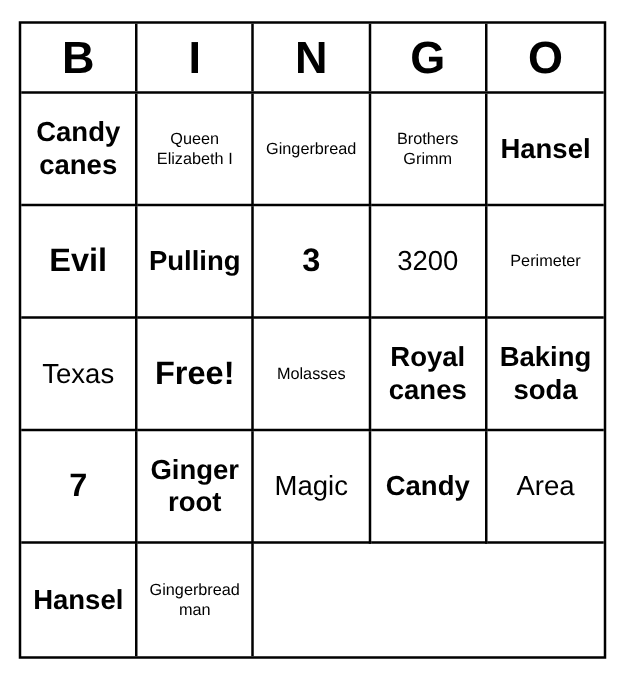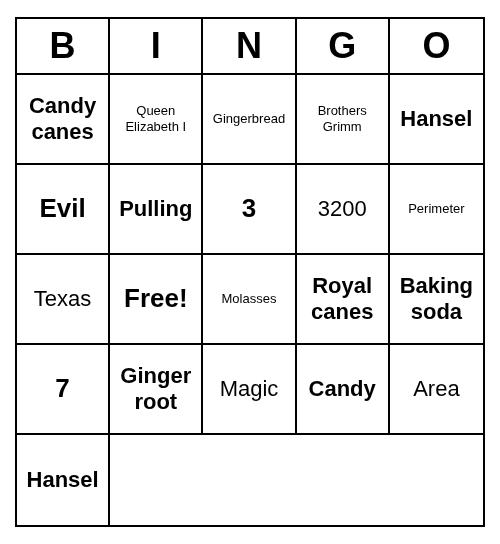--- a/index.html
+++ b/index.html
@@ -157,14 +157,17 @@
       </div>
       <div class="bingo-cell">
         <span class="cell-text medium">Candy</span>
       </div>
       <div class="bingo-cell">
         <span class="cell-text medium-large">Area</span>
       </div>
       <div class="bingo-cell">
         <span class="cell-text medium">Hansel</span>
       </div>
+      <div class="bingo-cell">
+        <span class="cell-text small">Gingerbread man</span>
+      </div>
     </div>
 </div>
 
 </body></html>

